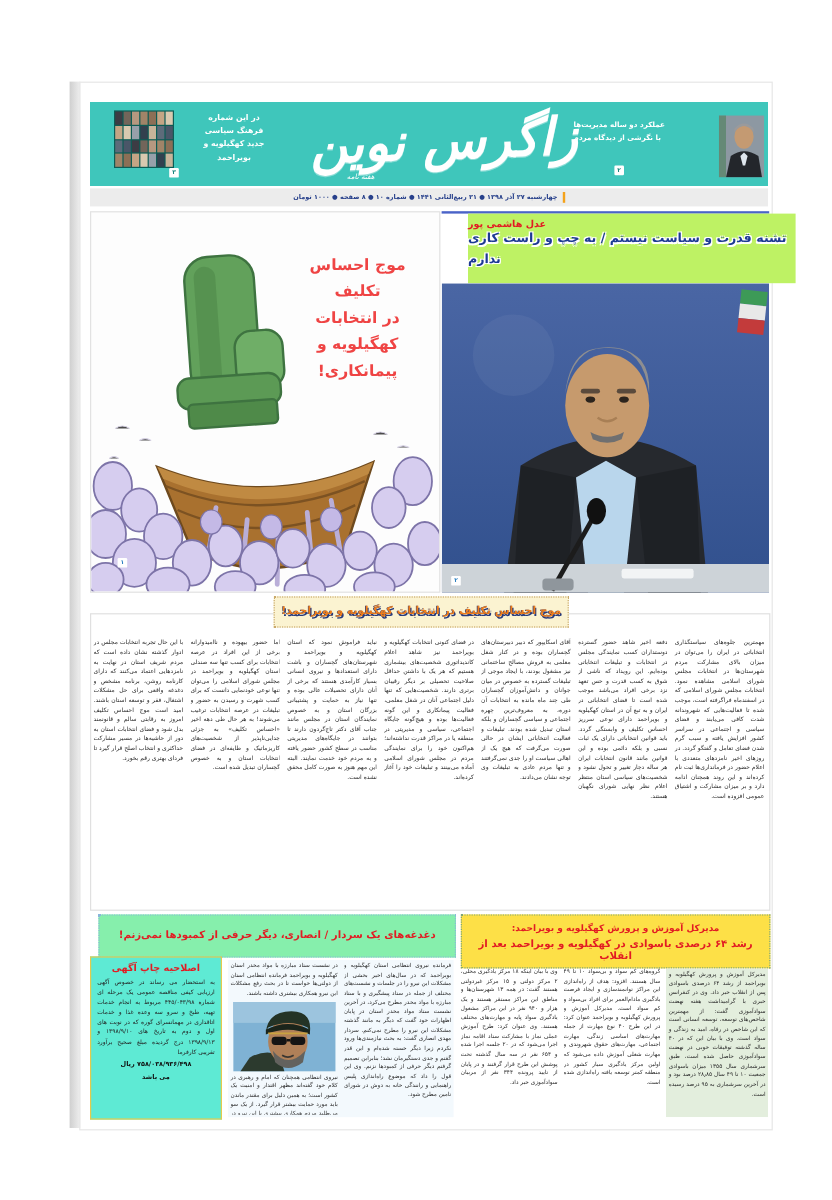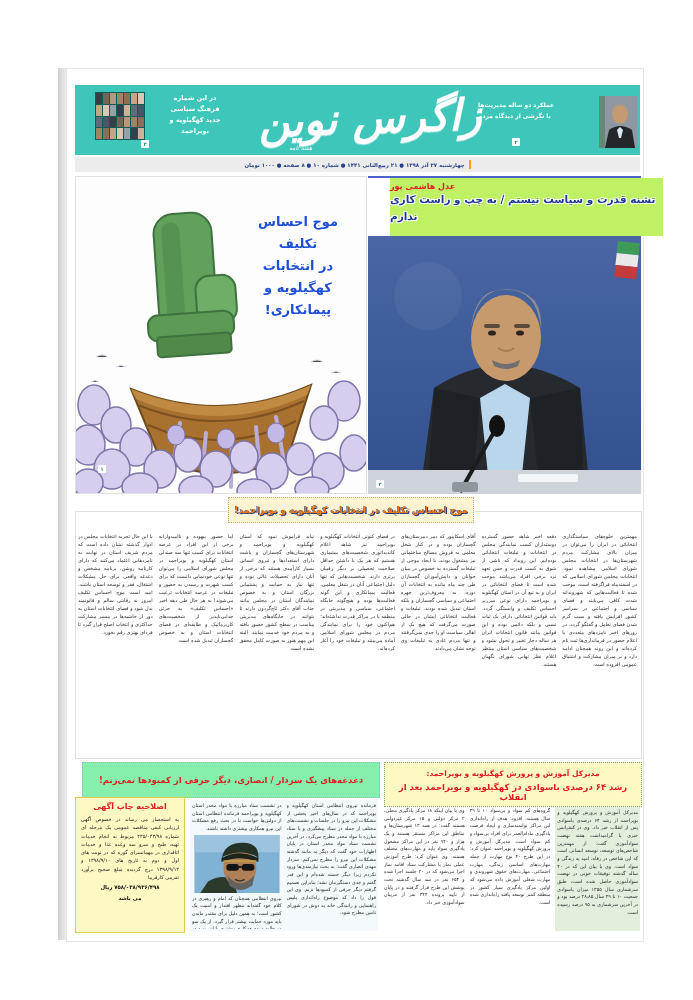--- a/index.html
+++ b/index.html
@@ -31,21 +31,21 @@
   .tagline{position:absolute;left:34px;bottom:4px;font-size:6px;font-style:italic;}
 
   
   .datebar{position:absolute;left:75px;top:157px;width:565px;height:15px;background:#ececec;
         display:flex;align-items:center;justify-content:center;font-size:5.4px;color:#27408b;font-weight:bold;}
   .date-accent{display:inline-block;width:2px;height:9px;background:#f4a21a;margin-left:4px;}
 
   
   .cartoon-box{position:absolute;left:75px;top:176px;width:290px;height:316px;background:#fdfdfd;
         border:1px solid #e2e2e2;overflow:hidden;}
-  .cartoon-title{position:absolute;top:34px;right:8px;width:120px;text-align:center;color:#1d4ed8;
+  .cartoon-title{position:absolute;top:34px;right:8px;width:120px;text-align:center;color:#ef4444;
         font-weight:bold;font-size:13px;line-height:22px;z-index:3;}
   .cartoon-box svg{position:absolute;left:0;top:0;}
   .badge-cartoon{position:absolute;left:22px;top:288px;z-index:4;color:#2a7fc1;}
 
   
   .lead-box{position:absolute;left:368px;top:176px;width:273px;height:316px;border-top:2px solid #4a63c8;}
   .lead-head{position:absolute;left:0;top:0;width:100%;height:58px;background:#bef264;text-align:left;margin-left:22px;}
   .kicker{margin-top:4px;font-size:8px;font-weight:bold;color:#e21b23;}
   .hl{font-weight:bold;color:#1d3a94;font-size:10.5px;line-height:17px;
       text-shadow:1px 1px 0 #ffffff,-1px -1px 0 #ffffff,1px -1px 0 #ffffff,-1px 1px 0 #ffffff;}
@@ -64,30 +64,30 @@
 
   
   .sardar-head{position:absolute;left:82px;top:762px;width:296px;height:34px;background:#86efac;
         border:1px dotted #88b7da;display:flex;align-items:center;justify-content:center;
         font-size:8.5px;font-weight:bold;color:#e21b23;}
   .sardar-body{position:absolute;left:190px;top:800px;width:188px;height:131px;background:#f3f9fd;
         display:flex;gap:5px;padding:2px;box-sizing:border-box;}
   .sardar-body .col{font-size:4.8px;}
   .officer{width:86px;height:58px;margin:2px auto 2px;display:block;}
 
-  .edu-head{position:absolute;left:384px;top:762px;width:256px;height:43px;background:#fef9c3;
+  .edu-head{position:absolute;left:384px;top:762px;width:256px;height:43px;background:#fde047;
         border:1px dotted #7da578;text-align:center;color:#e21b23;font-weight:bold;}
   .edu-kicker{font-size:7.5px;margin-top:6px;}
   .edu-headline{font-size:8.5px;margin-top:4px;}
   .edu-body{position:absolute;left:384px;top:807px;width:256px;height:124px;
         display:flex;gap:5px;overflow:hidden;}
   .edu-body .col{font-size:4.8px;}
   .edu-body .col:first-child{background:#e3eedd;padding:2px;}
 
-  .correction{position:absolute;left:75px;top:797px;width:110px;height:136px;background:#fef9c3;
+  .correction{position:absolute;left:75px;top:797px;width:110px;height:136px;background:#5eead4;
         border:1px solid #e3cb4d;box-sizing:border-box;padding:4px 5px;overflow:hidden;}
   .corr-title{text-align:center;color:#e21b23;font-weight:bold;font-size:8px;margin-bottom:4px;}
   .corr-body{font-size:5px;line-height:1.65;color:#222;text-align:justify;}
   .corr-amount{display:block;text-align:center;font-weight:bold;font-size:5.4px;color:#111;margin-top:2px;}
 </style>
 </head>
 <body>
 
 <div class="page">
   <div class="edge-left"></div>

